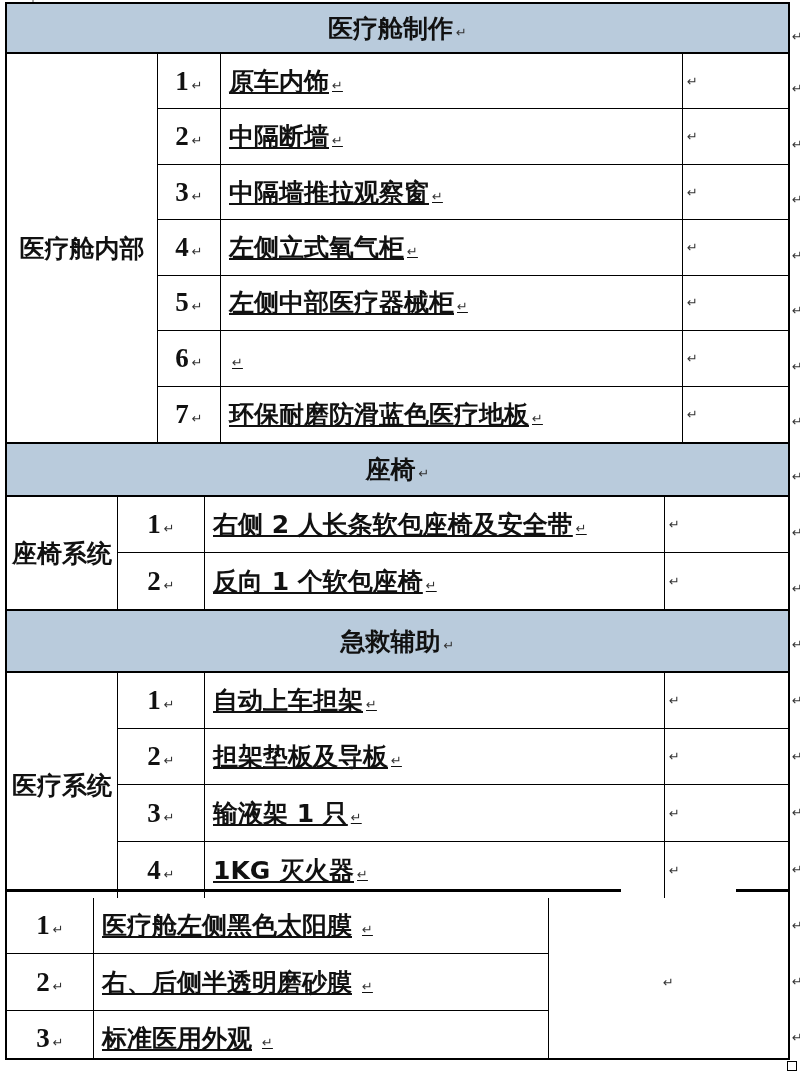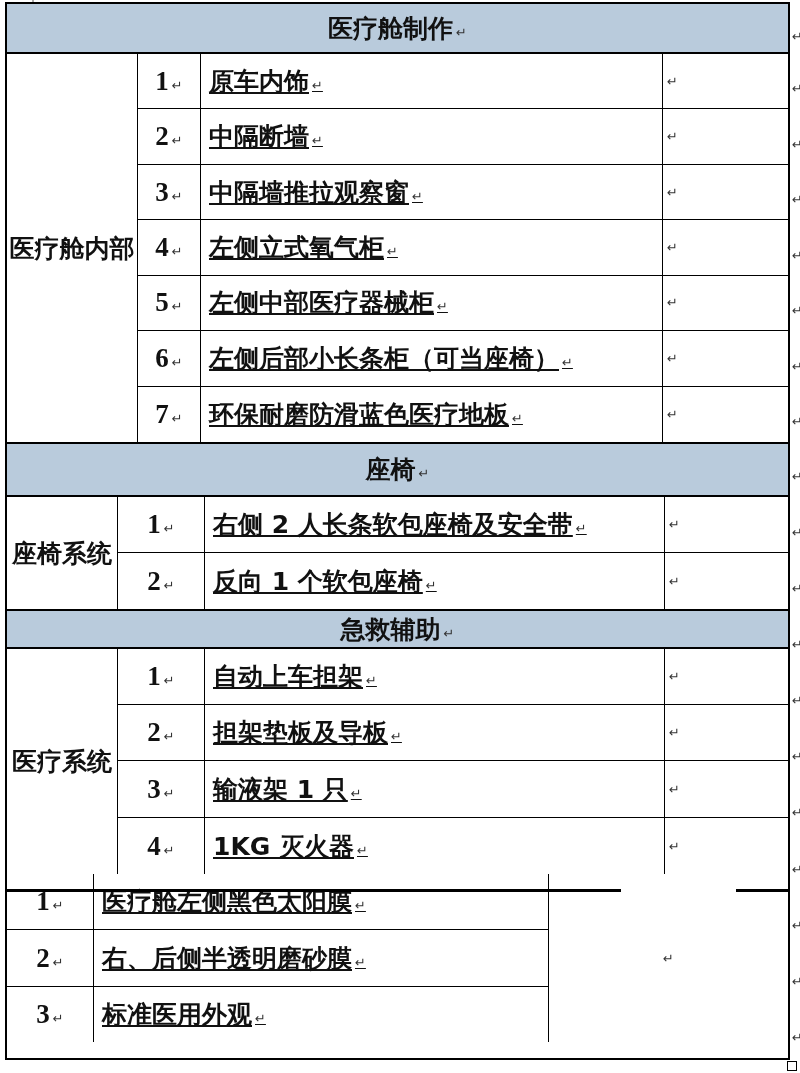--- a/index.html
+++ b/index.html
@@ -13,46 +13,46 @@
     border:2px solid #000;box-sizing:border-box;background:#fff;
     display:flex;flex-direction:column;overflow:hidden;
   }
   .hdr{
     background:#B9CBDC;display:flex;align-items:center;justify-content:center;
     font-weight:bold;font-size:25px;box-sizing:border-box;flex:none;
     border-bottom:2px solid #000;
   }
   .hdr.hA{height:50px;}
   .hdr.hB{height:55px;border-top:2px solid #000;text-align:center;}
-  .hdr.hC{height:40px;border-top:2px solid #000;}
+  .hdr.hC{height:64px;border-top:2px solid #000;}
   .group{display:flex;box-sizing:border-box;flex:none;}
   .gA{height:388px;} .gB{height:112px;} .gC{height:225px;} .gD{height:168px;}
   .gl{
     box-sizing:border-box;border-right:1px solid #000;
     display:flex;align-items:center;justify-content:center;
     font-weight:bold;font-size:25px;flex:none;white-space:nowrap;overflow:hidden;
   }
-  .gA .gl{width:131px;} .gB .gl,.gC .gl,.gD .gl{width:111px;}
+  .gA .gl{width:151px;} .gB .gl,.gC .gl,.gD .gl{width:111px;}
   .rows{flex:1;display:flex;flex-direction:column;min-width:0;}
   .row{display:flex;box-sizing:border-box;border-bottom:1px solid #000;flex:none;}
   .row:last-child{border-bottom:none;}
   .gA .row{height:55.43px;} .gB .row{height:56px;}
   .gC .row1,.gC .row2{height:56px;} .gC .row3{height:57px;} .gC .row4{height:56px;}
   .gD .row1{height:56px;} .gD .row2{height:57px;} .gD .row3{height:55px;}
   .cell{box-sizing:border-box;display:flex;align-items:center;min-width:0;overflow:hidden;}
   .num{
     justify-content:center;border-right:1px solid #000;flex:none;
     font-family:"Liberation Serif",serif;font-weight:bold;font-size:27px;
   }
   .gA .num{width:63px;} .gB .num,.gC .num,.gD .num{width:87px;}
   .desc{
     border-right:1px solid #000;padding-left:8px;flex:none;
     font-weight:bold;font-size:25px;white-space:nowrap;text-decoration:underline;
   }
-  .gA .desc{width:462px;} .gB .desc,.gC .desc{width:460px;} .gD .desc{width:455px;}
+  .gA .desc{width:462px;} .gB .desc,.gC .desc{width:460px;} .gD .desc{width:455px;gap:7px;}
   .empty{flex:1;padding-left:4px;}
   
   .dmid{display:flex;flex-direction:column;flex:none;width:542px;}
   .dmid .row{width:100%;}
   .dempty{flex:1;display:flex;align-items:center;justify-content:center;}
   
   .p{
     font-family:"DejaVu Sans",sans-serif;font-weight:normal;
     font-size:13px;color:#333;flex:none;
   }
@@ -150,21 +150,20 @@
         <div class="cell empty">
             <span class="p">↵</span>
           </div>
       </div>
       <div class="row">
         <div class="cell num">
             <span>6</span>
             <span class="p">↵</span>
           </div>
         <div class="cell desc">
-            <span>左侧后部小长条柜（可当座椅）</span>
             <span class="p">↵</span>
           </div>
         <div class="cell empty">
             <span class="p">↵</span>
           </div>
       </div>
       <div class="row">
         <div class="cell num">
             <span>7</span>
             <span class="p">↵</span>

